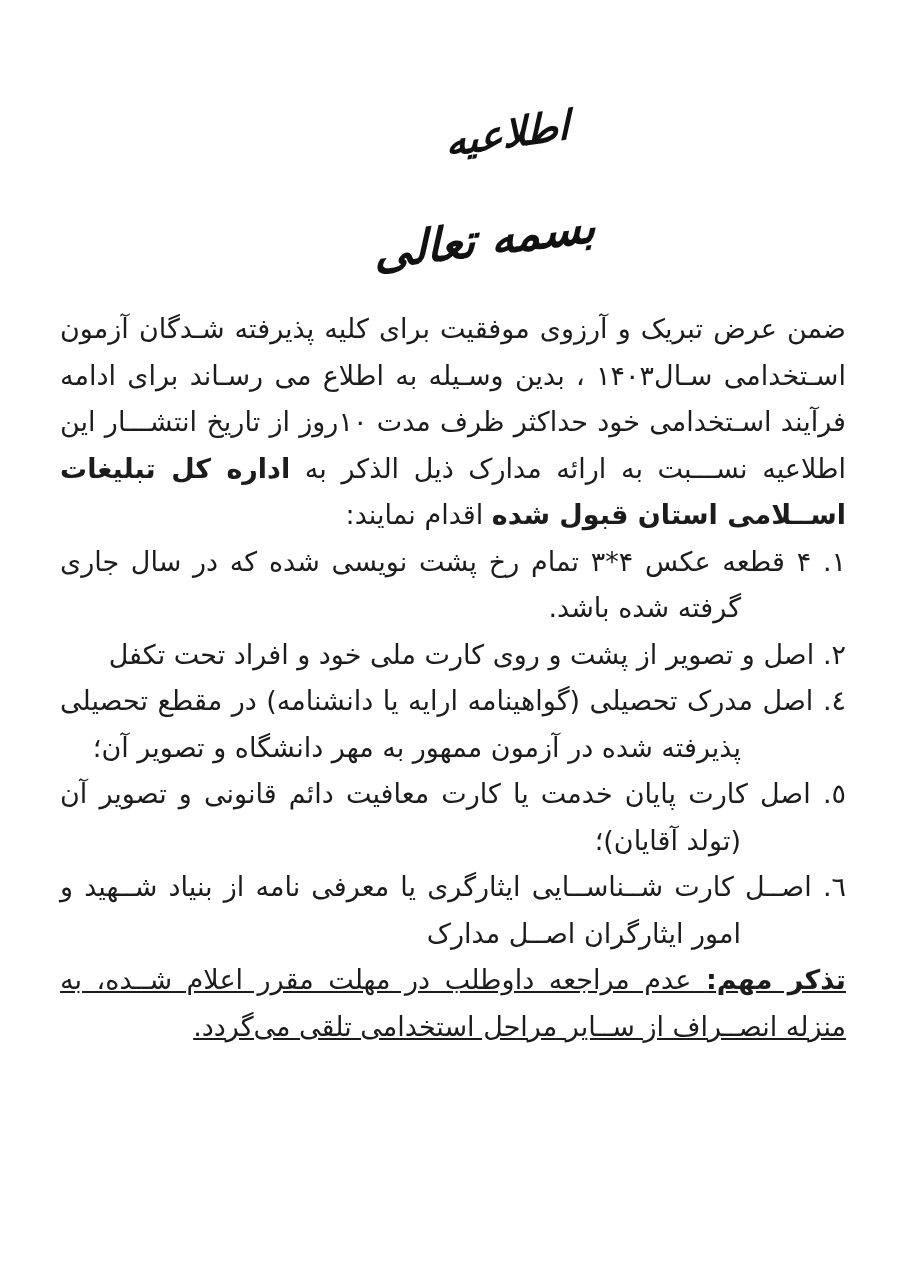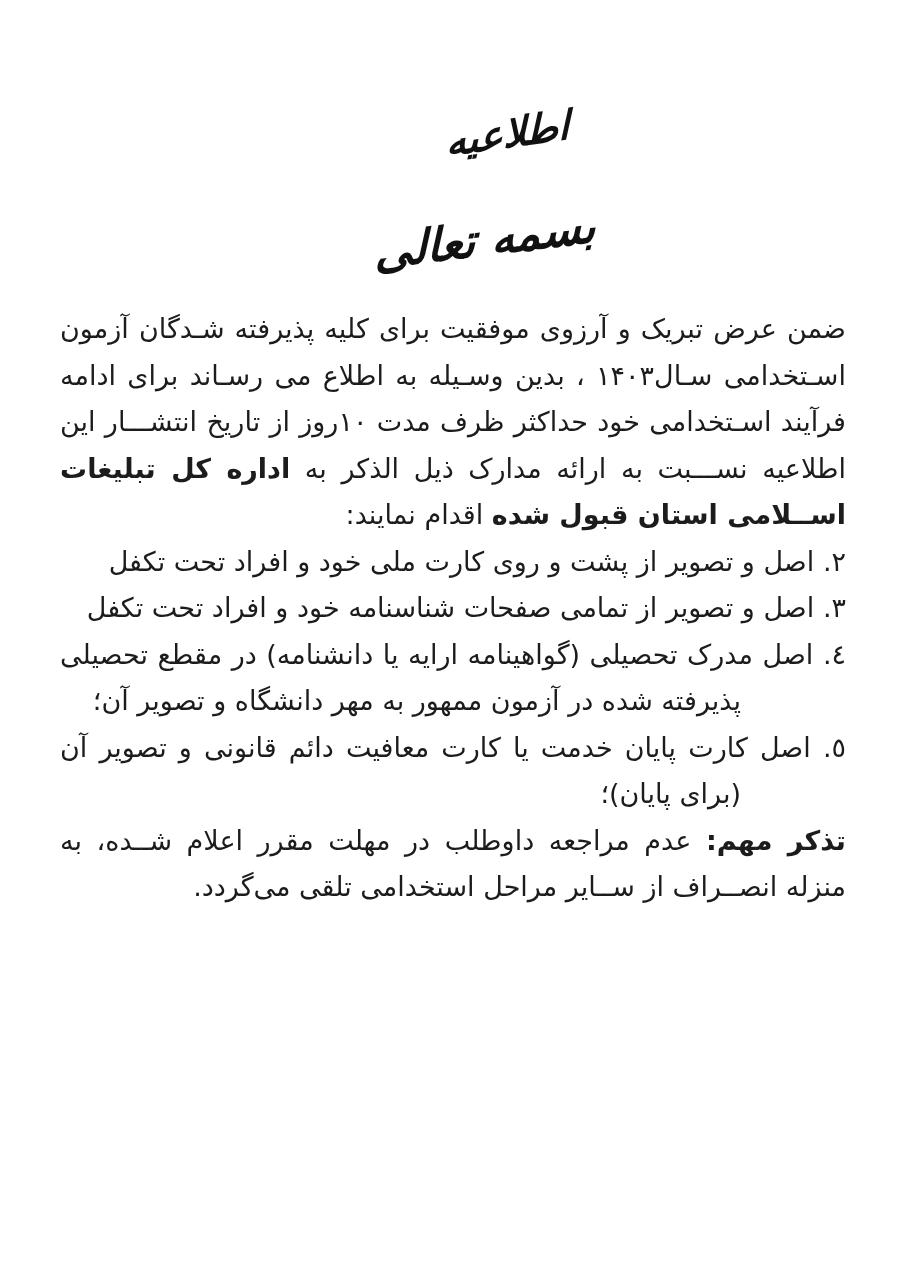--- a/index.html
+++ b/index.html
@@ -49,20 +49,21 @@
   }
   .intro { margin-bottom: 0; }
   .bold { font-weight: bold; }
   .list-item {
     text-align: justify;
     padding-right: 105px;
     text-indent: -105px;
   }
   .note {
     text-align: justify;
+    text-decoration: underline;
   }
   .num { white-space: pre; }
 </style>
 </head>
 <body>
 
 <div class="page">
   <div class="content">
 
     <div class="callig h-notice">
@@ -72,29 +73,30 @@
     <div class="callig h-bismillah">
       <span class="callig-inner">بسمه تعالی</span>
     </div>
 
     <div class="bodytext">
 
       <p class="intro"><span>ضمن عرض تبریک و آرزوی موفقیت برای کلیه پذیرفته شـدگان آزمون اسـتخدامی سـال۱۴۰۳ ، بدین وسـیله به اطلاع می رسـاند  برای ادامه فرآیند اسـتخدامی خود حداکثر ظرف مدت ۱۰روز از تاریخ انتشـــار این اطلاعیه نســـبت به ارائه مدارک ذیل الذکر به </span><span class="bold">اداره کل تبلیغات اســلامی استان قبول شده</span><span> اقدام نمایند:</span></p>
 
       <div class="list">
 
+        <div class="list-item"><span class="num">۱.</span> <span>۴ قطعه عکس ۴*۳ تمام رخ پشت نویسی شده که در سال جاری گرفته شده باشد.</span></div>
 
         <div class="list-item"><span class="num">۲.</span> <span>اصل و تصویر از پشت و روی کارت ملی خود و افراد تحت تکفل</span></div>
 
-        <div class="list-item"><span class="num">۳.</span> <span>اصل و تصویر از تمامی صفحات شناسنامه خود و افراد تحت تکفل</span></div>
 
         <div class="list-item"><span class="num">٤.</span> <span>اصل مدرک تحصیلی (گواهینامه ارایه یا دانشنامه) در مقطع تحصیلی پذیرفته شده در آزمون ممهور به مهر دانشگاه و تصویر آن؛</span></div>
 
-        <div class="list-item"><span class="num">٥.</span> <span>اصل کارت پایان خدمت یا کارت معافیت دائم قانونی و تصویر آن (برای پایان)؛</span></div>
+        <div class="list-item"><span class="num">٥.</span> <span>اصل کارت پایان خدمت یا کارت معافیت دائم قانونی و تصویر آن (تولد آقایان)؛</span></div>
 
+        <div class="list-item"><span class="num">٦.</span> <span>اصــل کارت شــناســایی ایثارگری یا معرفی نامه از بنیاد شــهید و امور ایثارگران اصــل مدارک</span></div>
 
 
       </div>
 
       <p class="note"><span class="bold">تذکر مهم:</span><span> عدم مراجعه داوطلب در مهلت مقرر اعلام شــده، به منزله انصــراف از ســایر مراحل استخدامی تلقی می‌گردد.</span></p>
 
     </div>
   </div>
 </div>
 

